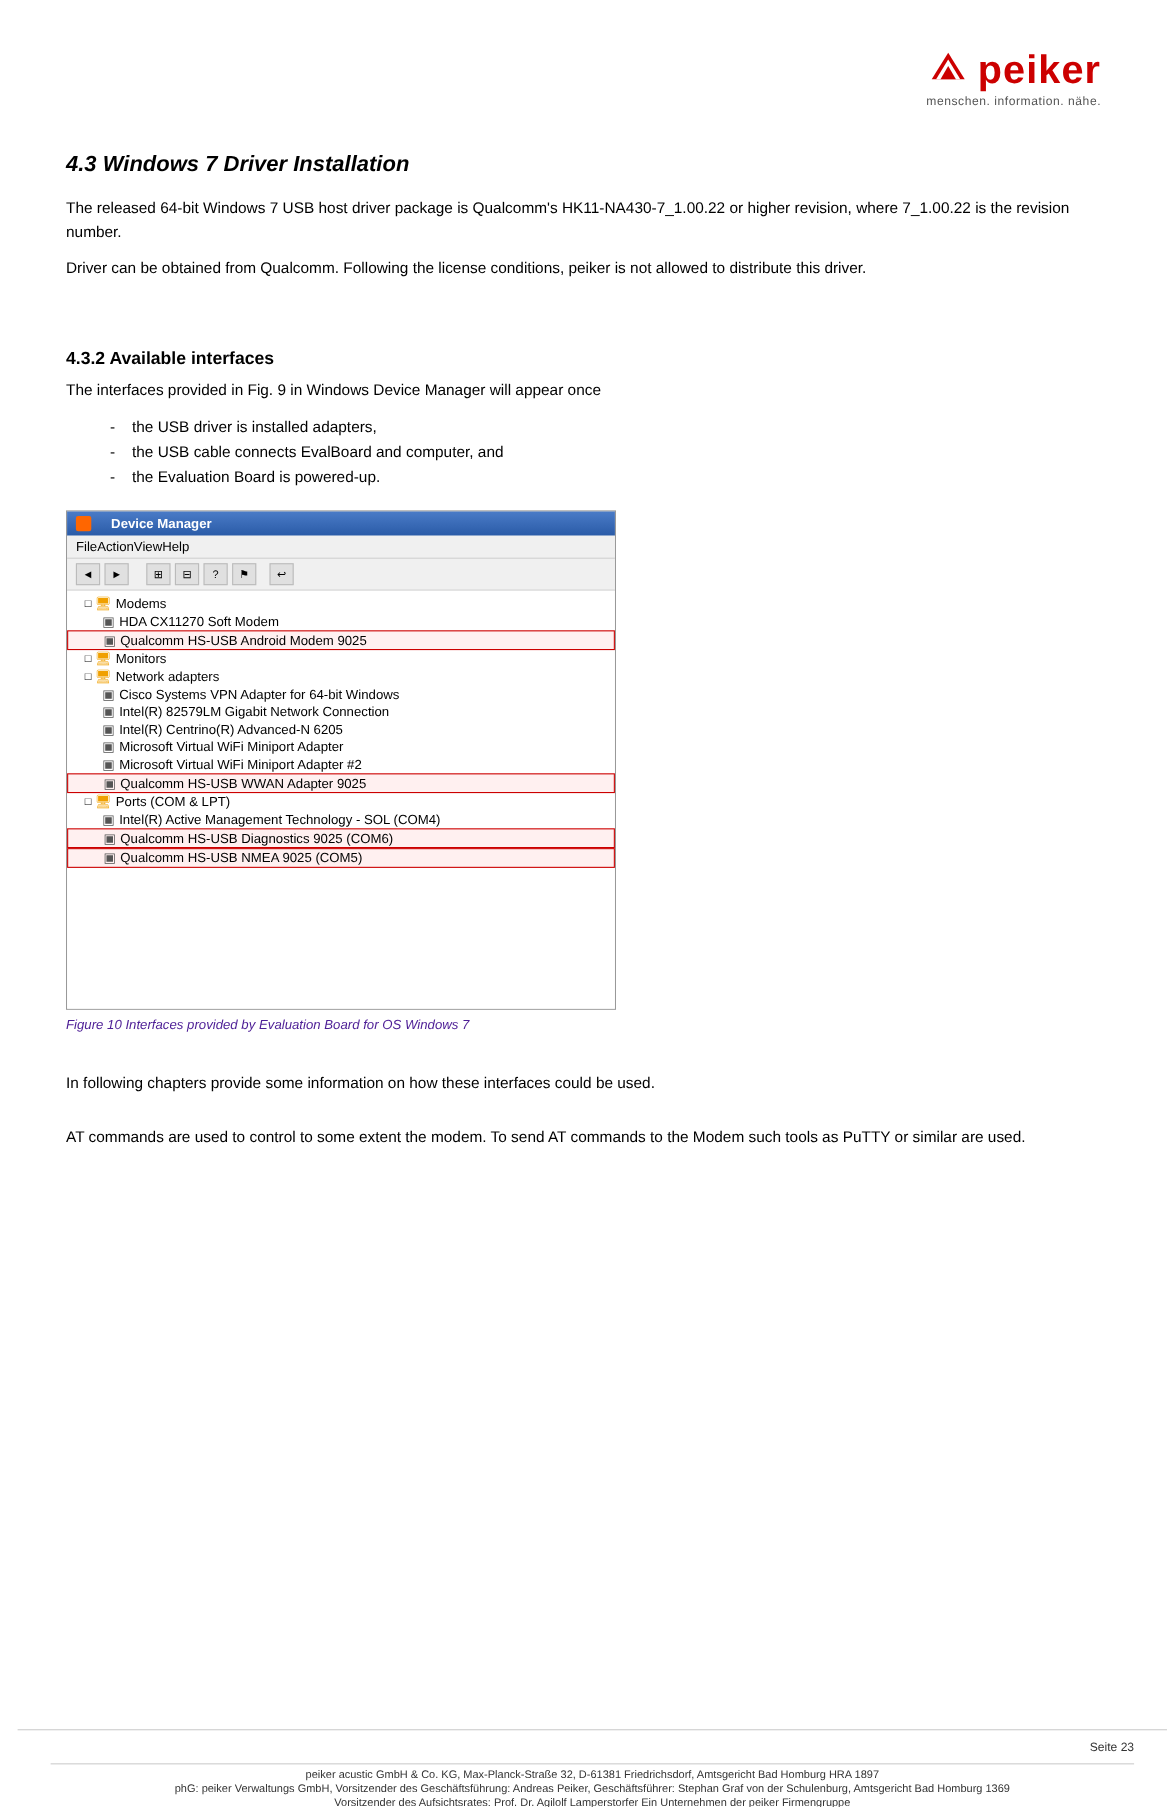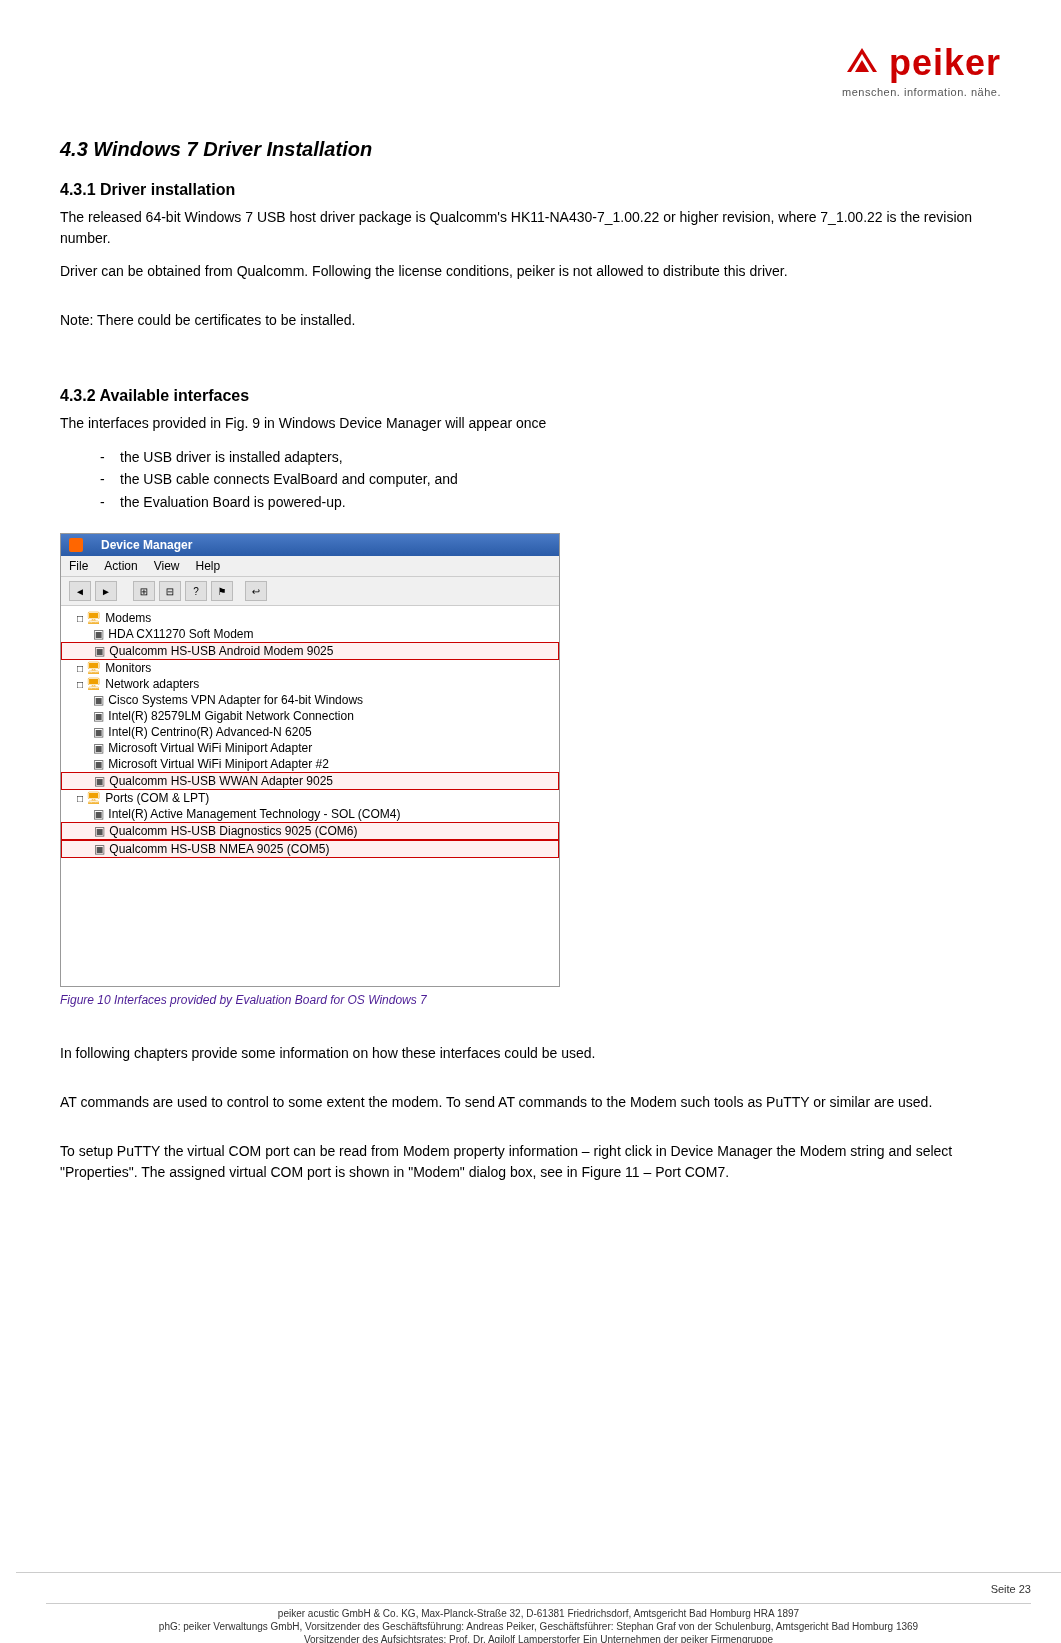--- a/index.html
+++ b/index.html
@@ -131,21 +131,21 @@
       border-radius: 2px;
       display: inline-block;
     }
 
     .dm-menu-bar {
       background: #f0f0f0;
       border-bottom: 1px solid #ccc;
       padding: 3px 8px;
       font-size: 12px;
       display: flex;
-      gap: 16px;
+      gap: 0;
       text-align: right;
     }
 
     .dm-toolbar {
       background: #f0f0f0;
       border-bottom: 1px solid #ccc;
       padding: 4px 8px;
       font-size: 12px;
       display: flex;
       gap: 4px;
@@ -241,25 +241,23 @@
           <polygon points="19,16 26,28 12,28" fill="#cc0000"></polygon>
         </svg>
         <span class="logo-text">peiker</span>
       </div>
       <div class="logo-tagline">menschen. information. nähe.</div>
     </div>
   </div>
 
   <div class="section-heading-main">4.3   Windows 7 Driver Installation</div>
 
-  <div class="section-heading-sub">4.3.1     Driver installation</div>
   <p class="body-text">The released 64-bit Windows 7 USB host driver package is Qualcomm's HK11-NA430-7_1.00.22 or higher revision, where 7_1.00.22 is the revision number.</p>
   <p class="body-text">Driver can be obtained from Qualcomm. Following the license conditions, peiker is not allowed to distribute this driver.</p>
   <div class="spacer"></div>
-  <p class="body-text-note">Note:  There could be certificates to be installed.</p>
 
   <div class="spacer"></div>
 
   <div class="section-heading-sub">4.3.2     Available interfaces</div>
   <p class="body-text">The interfaces provided in Fig. 9 in Windows Device Manager  will appear once</p>
   <ul class="bullet-list">
     <li><span>the USB driver is installed adapters,</span></li>
     <li><span>the USB cable connects EvalBoard and computer, and</span></li>
     <li><span>the Evaluation Board is powered-up.</span></li>
   </ul>
@@ -365,21 +363,20 @@
   <p class="figure-caption">Figure 10  Interfaces provided by Evaluation Board for OS Windows 7</p>
 
   <div class="spacer"></div>
 
   <p class="body-text">In following chapters provide some information on how these interfaces could be used.</p>
 
   <div class="spacer"></div>
 
   <p class="body-text">AT commands are used to control to some extent the modem. To send AT commands to the Modem such tools as PuTTY or similar are used.</p>
   <div class="spacer"></div>
-  <p class="body-text">To setup PuTTY the virtual COM port can be read from Modem property information – right click in Device Manager the Modem string and select "Properties". The assigned virtual COM port is shown in "Modem" dialog box, see in Figure 11 – Port COM7.</p>
 
   <div class="footer">
     <div class="footer-page-num">Seite 23</div>
     <div class="separator-line"></div>
     <div style="margin-bottom:2px;text-align:center;">peiker acustic GmbH &amp; Co. KG, Max-Planck-Straße 32, D-61381 Friedrichsdorf, Amtsgericht Bad Homburg HRA 1897</div>
     <div style="margin-bottom:2px;">phG: peiker Verwaltungs GmbH, Vorsitzender des Geschäftsführung: Andreas Peiker, Geschäftsführer: Stephan Graf von der Schulenburg, Amtsgericht Bad Homburg 1369</div>
     <div>Vorsitzender des Aufsichtsrates: Prof. Dr. Agilolf Lamperstorfer  Ein Unternehmen der peiker Firmengruppe</div>
   </div>
 
 </div>

